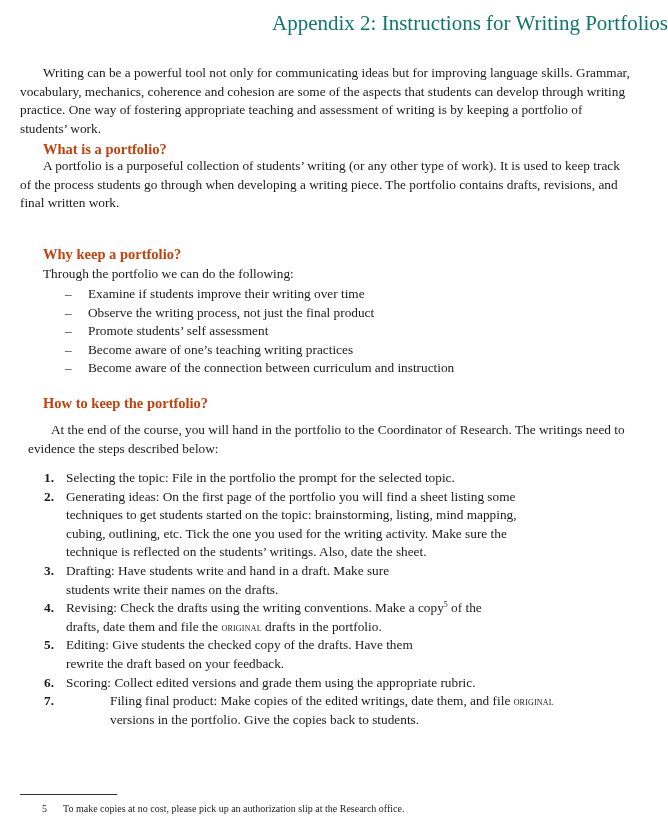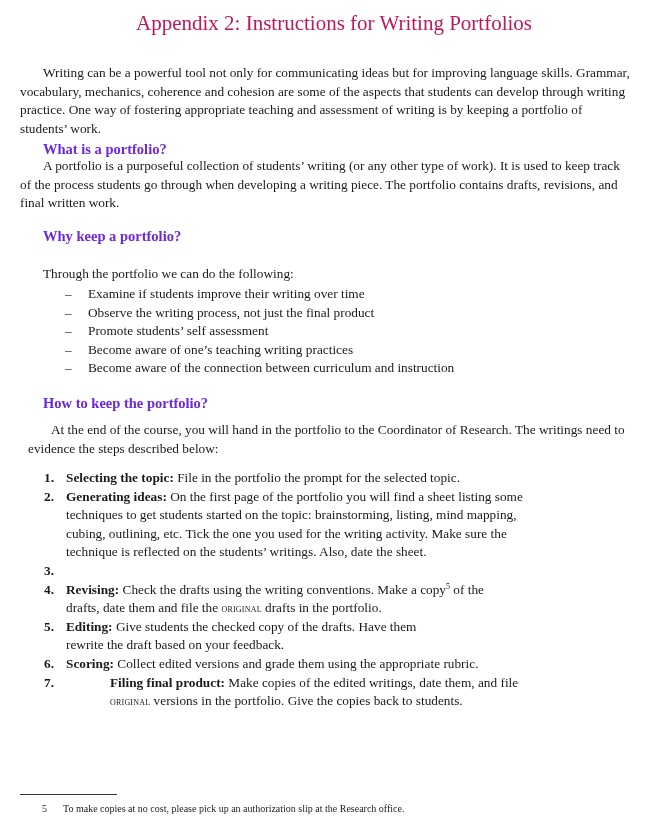--- a/index.html
+++ b/index.html
@@ -3,49 +3,49 @@
 <meta charset="utf-8">
 <style>
   html, body { margin: 0; padding: 0; background: #ffffff; }
   body {
     width: 668px; height: 817px; position: relative; overflow: hidden;
     font-family: "Liberation Serif", "DejaVu Serif", serif;
     color: #1a1a1a;
   }
   .title {
     position: absolute; left: 0; right: 0; top: -3px;
-    text-align: center; font-size: 21px; font-weight: normal;
-    color: #be185d;
+    text-align: right; font-size: 21px; font-weight: normal;
+    color: #0f766e;
   }
   .para {
     position: absolute; left: 20px; width: 610px;
     font-size: 13.3px; line-height: 18.6px;
     text-indent: 23px; margin: 0;
   }
   .heading {
     position: absolute; left: 43px;
-    font-size: 14.5px; font-weight: bold; margin: 0; color: #6d28d9;
+    font-size: 14.5px; font-weight: bold; margin: 0; color: #c2410c;
   }
   .intro-line {
     position: absolute; left: 43px; font-size: 13.3px; margin: 0;
   }
   .dash-list {
     position: absolute; left: 65px; top: 285px; margin: 0; padding: 0; list-style: none;
     font-size: 13.3px;
   }
   .dash-list li { height: 18.6px; line-height: 18.6px; display: flex; }
   .dash-list .dash { width: 23px; display: inline-block; }
   .num-list {
     position: absolute; left: 44px; top: 469px; margin: 0; padding: 0; list-style: none;
     font-size: 13.3px; line-height: 18.6px;
   }
   .num-list li { display: flex; }
   .num-list .num { width: 22px; flex: 0 0 22px; font-weight: bold; }
   .num-list .body { width: 470px; }
-  .num-list .lbl { font-weight: bold; }
+  .num-list .lbl { font-weight: normal; }
   .sc { font-variant: small-caps; font-size: 12px; letter-spacing: 0.2px; }
   sup { font-size: 8px; line-height: 0; }
   .fn-rule {
     position: absolute; left: 20px; top: 794px; width: 97px; height: 0;
     border-top: 1px solid #333;
   }
   .footnote {
     position: absolute; left: 42px; top: 803px; font-size: 10px; color: #222;
     display: flex;
   }
@@ -54,21 +54,21 @@
 </head>
 <body>
 
 <h1 class="title">Appendix 2: Instructions for Writing Portfolios</h1>
 
 <p class="para" style="top:36px;margin-top:28px;">Writing can be a powerful tool not only for communicating ideas but for improving language skills. Grammar, vocabulary, mechanics, coherence and cohesion are some of the aspects that students can develop through writing practice. One way of fostering appropriate teaching and assessment of writing is by keeping a portfolio of students’ work.</p>
 
 <h2 class="heading" style="top:141px;">What is a portfolio?</h2>
 <p class="para" style="top:157px;">A portfolio is a purposeful collection of students’ writing (or any other type of work). It is used to keep track of the process students go through when developing a writing piece. The portfolio contains drafts, revisions, and final written work.</p>
 
-<h2 class="heading" style="top:228px;">Why keep a portfolio?</h2>
+<h2 class="heading" style="top:246px;">Why keep a portfolio?</h2>
 <p class="intro-line" style="top:266px;">Through the portfolio we can do the following:</p>
 
 <ul class="dash-list">
   <li>
       <span class="dash">–</span>
       <span>Examine if students improve their writing over time</span>
     </li>
   <li>
       <span class="dash">–</span>
       <span>Observe the writing process, not just the final product</span>
@@ -94,20 +94,21 @@
   <li>
     <span class="num">1.</span>
     <span class="body"><span class="lbl">Selecting the topic:</span><span> File in the portfolio the prompt for the selected topic.</span></span>
   </li>
   <li>
     <span class="num">2.</span>
     <span class="body"><span class="lbl">Generating ideas:</span><span> On the first page of the portfolio you will find a sheet listing some techniques to get students started on the topic: brainstorming, listing, mind mapping, cubing, outlining, etc. Tick the one you used for the writing activity. Make sure the technique is reflected on the students’ writings. Also, date the sheet.</span></span>
   </li>
   <li>
     <span class="num">3.</span>
+    <span class="body" style="width:360px;"><span class="lbl">Drafting:</span><span> Have students write and hand in a draft. Make sure students write their names on the drafts.</span></span>
   </li>
   <li>
     <span class="num">4.</span>
     <span class="body" style="width:445px;"><span class="lbl">Revising:</span><span> Check the drafts using the writing conventions. Make a copy</span><sup>5</sup><span> of the drafts, date them and file the </span><span class="sc">original</span><span> drafts in the portfolio.</span></span>
   </li>
   <li>
     <span class="num">5.</span>
     <span class="body" style="width:380px;"><span class="lbl">Editing:</span><span> Give students the checked copy of the drafts. Have them rewrite the draft based on your feedback.</span></span>
   </li>
   <li>

